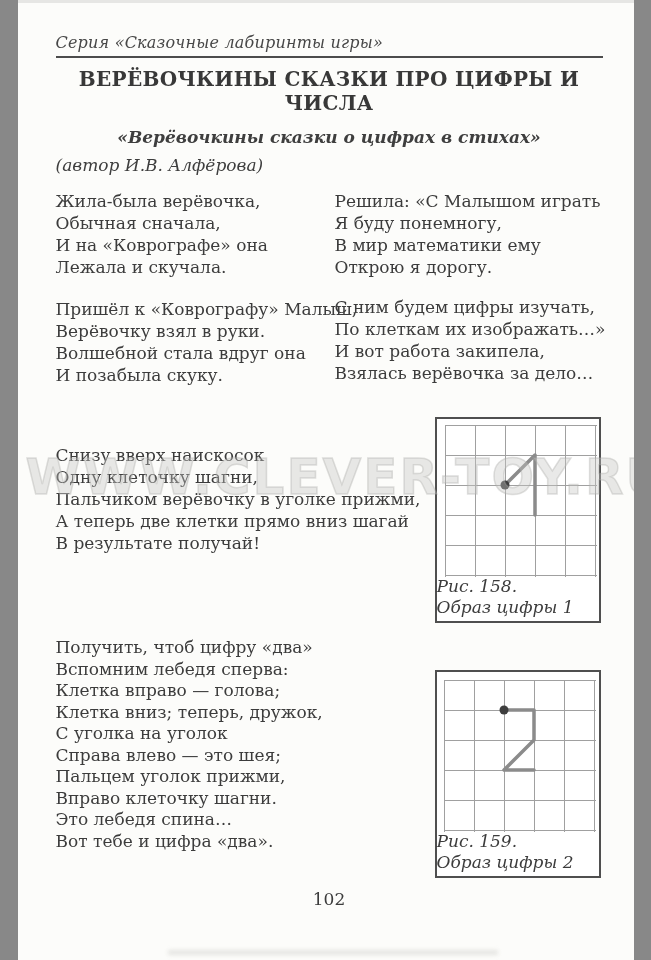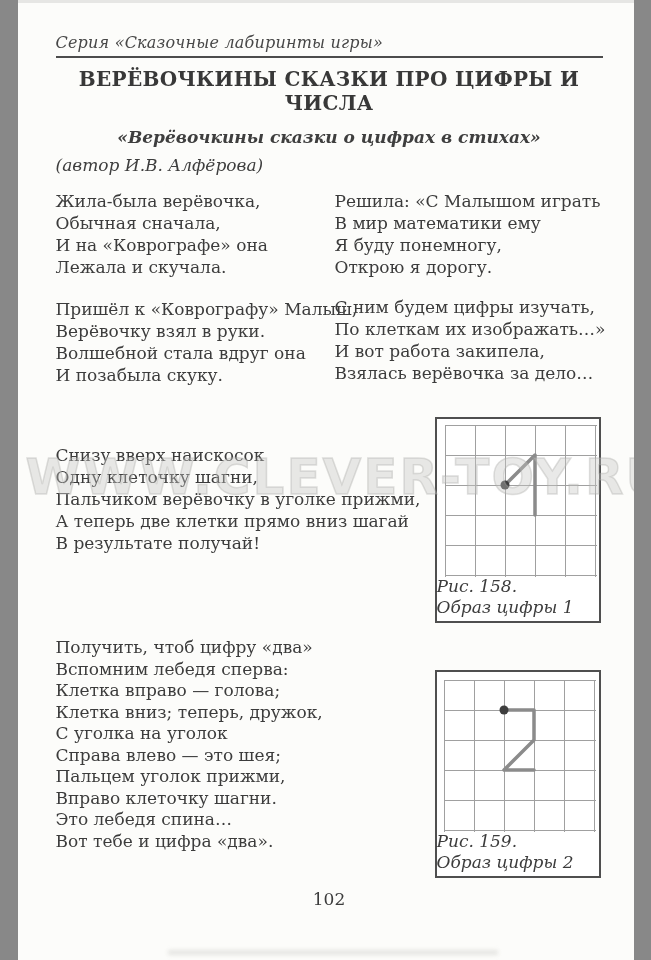--- a/index.html
+++ b/index.html
@@ -96,22 +96,22 @@
 
   <div class="stanza s1l">
     <div>Жила-была верёвочка,</div>
     <div>Обычная сначала,</div>
     <div>И на «Коврографе» она</div>
     <div>Лежала и скучала.</div>
   </div>
 
   <div class="stanza s1r">
     <div>Решила: «С Малышом играть</div>
+    <div>Я буду понемногу,</div>
     <div>В мир математики ему</div>
-    <div>Я буду понемногу,</div>
     <div>Открою я дорогу.</div>
   </div>
 
   <div class="stanza s2l">
     <div>Пришёл к «Коврографу» Малыш,</div>
     <div>Верёвочку взял в руки.</div>
     <div>Волшебной стала вдруг она</div>
     <div>И позабыла скуку.</div>
   </div>
 

